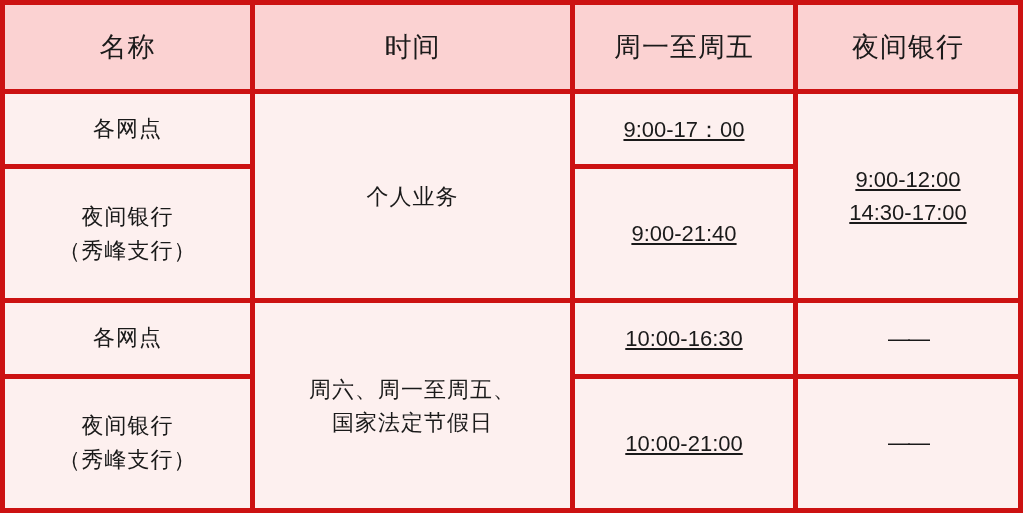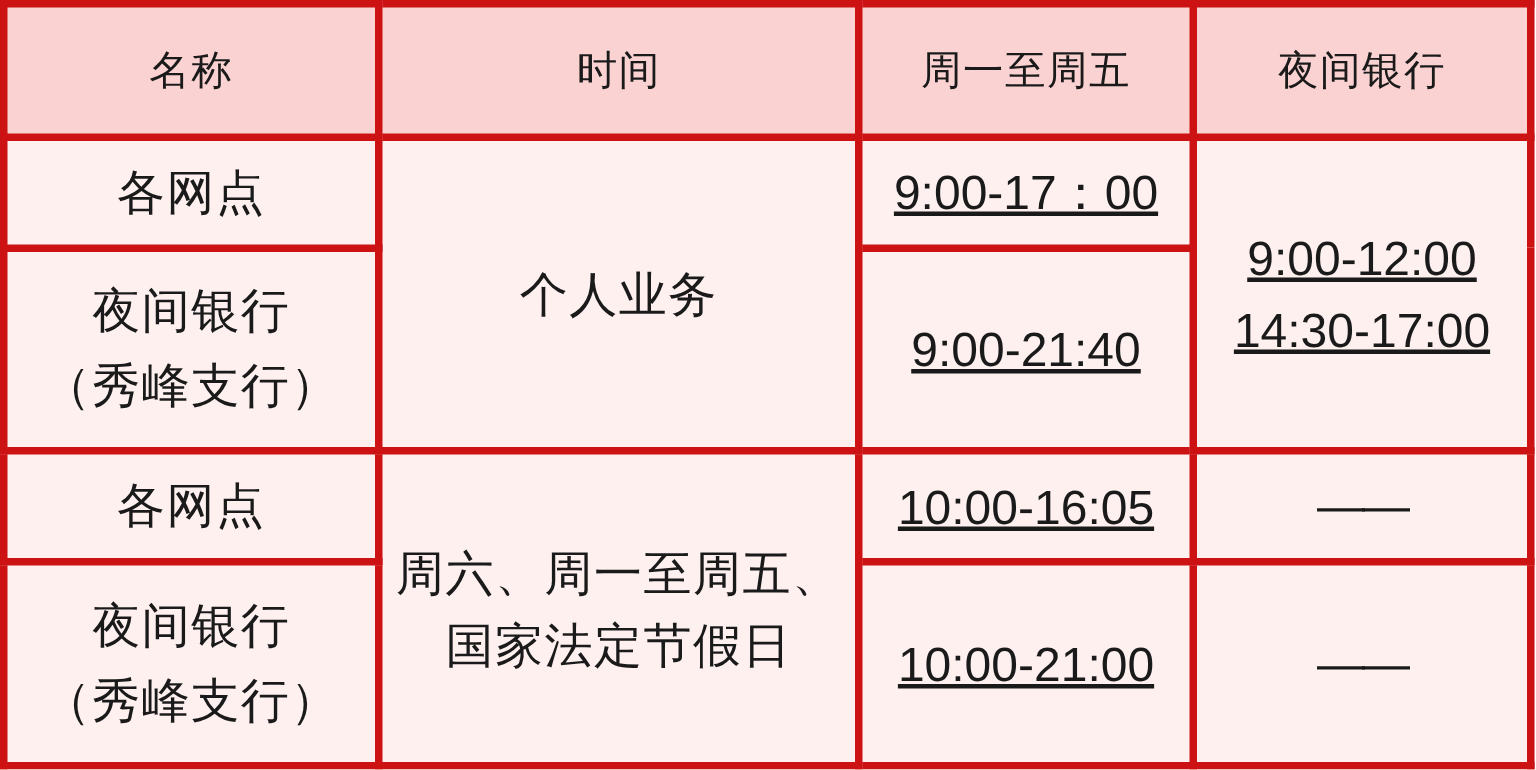--- a/index.html
+++ b/index.html
@@ -42,21 +42,21 @@
 
   table.schedule thead th {
     background: #fbd2d2;
     height: 80px;
     font-size: 27px;
     letter-spacing: 1px;
   }
 
   table.schedule tbody td {
     background: #fdf0ef;
-    font-size: 32px;
+    font-size: 22px;
   }
 
   .col-name  { width: 250px; }
   .col-time  { width: 320px; }
   .col-pers  { width: 223px; }
   .col-corp  { width: 225px; }
 
   .cell-name {
     font-size: 26px;
     line-height: 1.55;
@@ -123,21 +123,21 @@
       </tr>
 
       <tr>
         <td class="cell-name">
           <span class="line">各网点</span>
         </td>
         <td class="cell-time" rowspan="2">
           <span class="line">周六、周一至周五、</span>
           <span class="line">国家法定节假日</span>
         </td>
-        <td class="cell-num">10:00-16:05</td>
+        <td class="cell-num">10:00-16:30</td>
         <td class="cell-dash">——</td>
       </tr>
 
       <tr>
         <td class="cell-name">
           <span class="line">夜间银行</span>
           <span class="line">（秀峰支行）</span>
         </td>
         <td class="cell-num">10:00-21:00</td>
         <td class="cell-dash">——</td>

